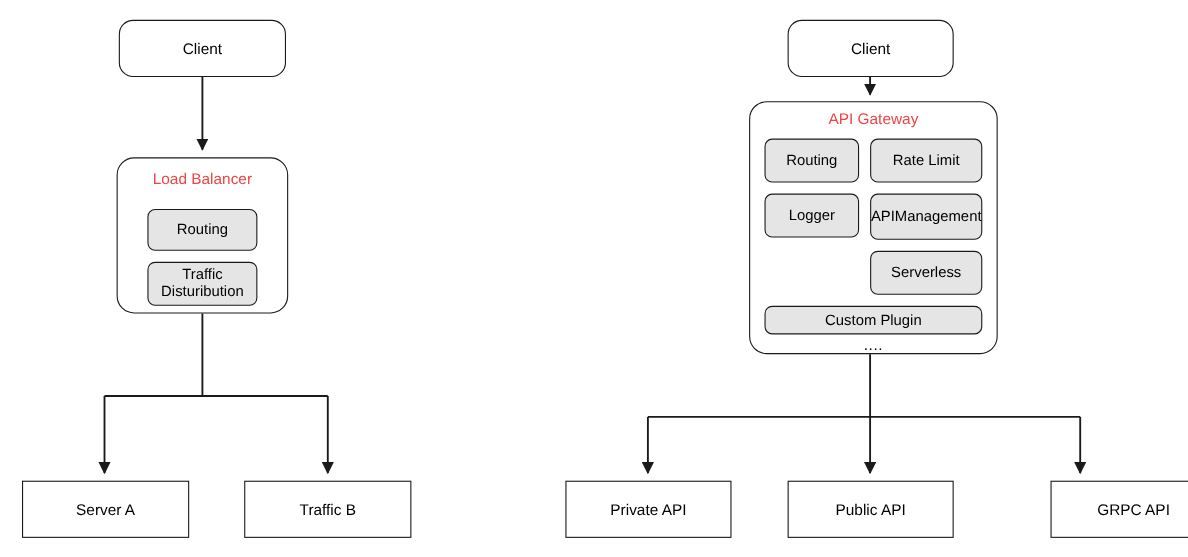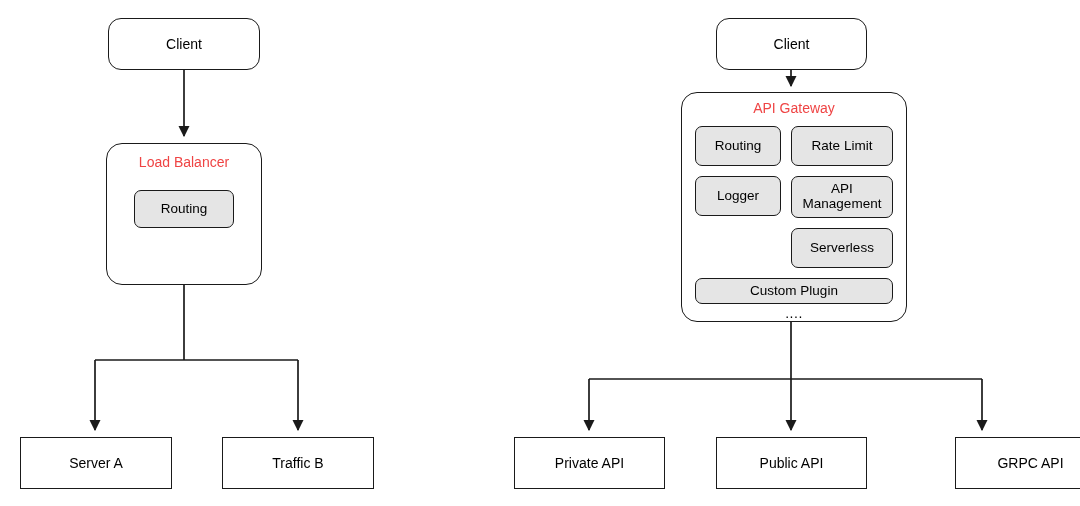--- a/index.html
+++ b/index.html
@@ -137,20 +137,24 @@
   </div>
 
   <div class="group-box" style="left:106px; top:143px; width:156px; height:142px;"></div>
 
   <div class="group-title" style="left:106px; top:154px; width:156px;">Load Balancer</div>
 
   <div class="chip" style="left:134px; top:190px; width:100px; height:38px;">
     <span>Routing</span>
   </div>
 
+  <div class="chip" style="left:134px; top:238px; width:100px; height:40px; flex-direction:column;">
+    <span>Traffic</span>
+    <span>Disturibution</span>
+  </div>
 
   <div class="node sharp" style="left:20px; top:437px; width:152px; height:52px;">
     <span>Server A</span>
   </div>
 
   <div class="node sharp" style="left:222px; top:437px; width:152px; height:52px;">
     <span>Traffic B</span>
   </div>
 
   <div class="node rounded-lg" style="left:716px; top:18px; width:151px; height:52px;">
@@ -166,21 +170,21 @@
   </div>
 
   <div class="chip" style="left:791px; top:126px; width:102px; height:40px;">
     <span>Rate Limit</span>
   </div>
 
   <div class="chip" style="left:695px; top:176px; width:86px; height:40px;text-align:right;">
     <span>Logger</span>
   </div>
 
-  <div class="chip" style="left:791px; top:176px; width:102px; height:42px; flex-direction:column;">
+  <div class="chip" style="left:791px; top:176px; width:102px; height:42px; flex-direction:row;">
     <span>API</span>
     <span>Management</span>
   </div>
 
 
   <div class="chip" style="left:791px; top:228px; width:102px; height:40px;">
     <span>Serverless</span>
   </div>
 
   <div class="chip" style="left:695px; top:278px; width:198px; height:26px;">

